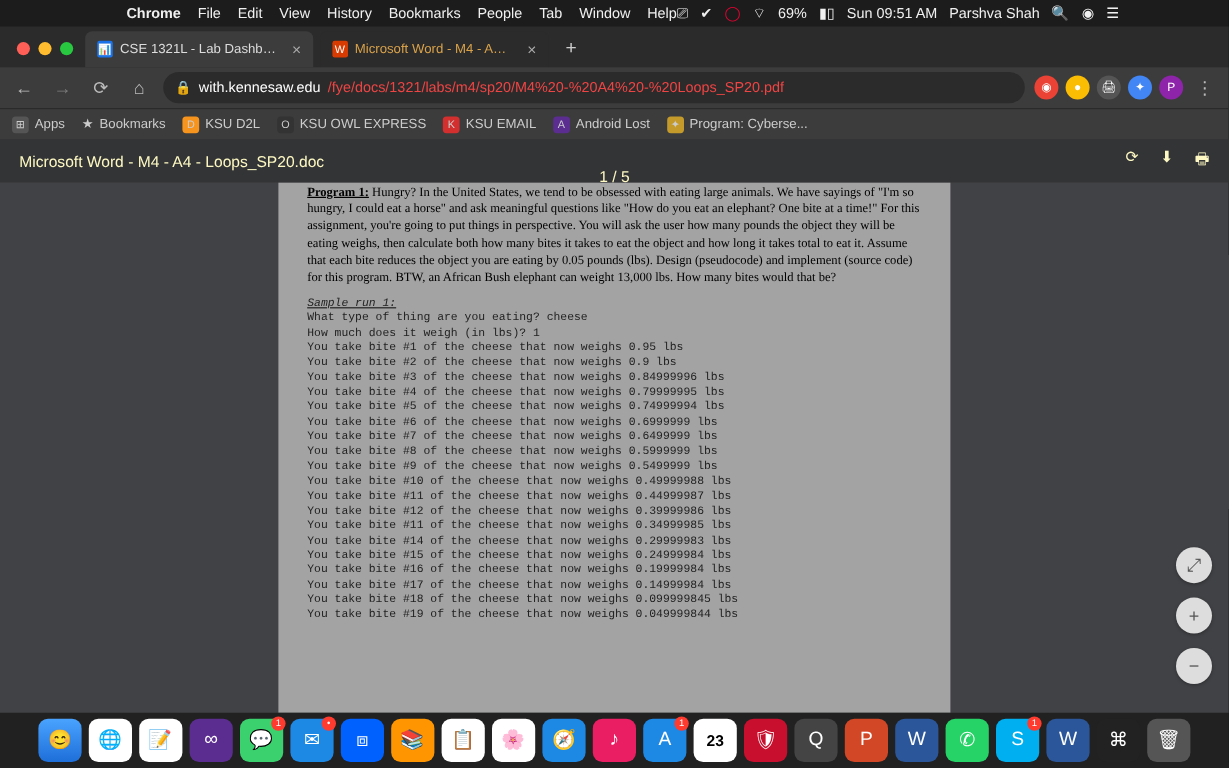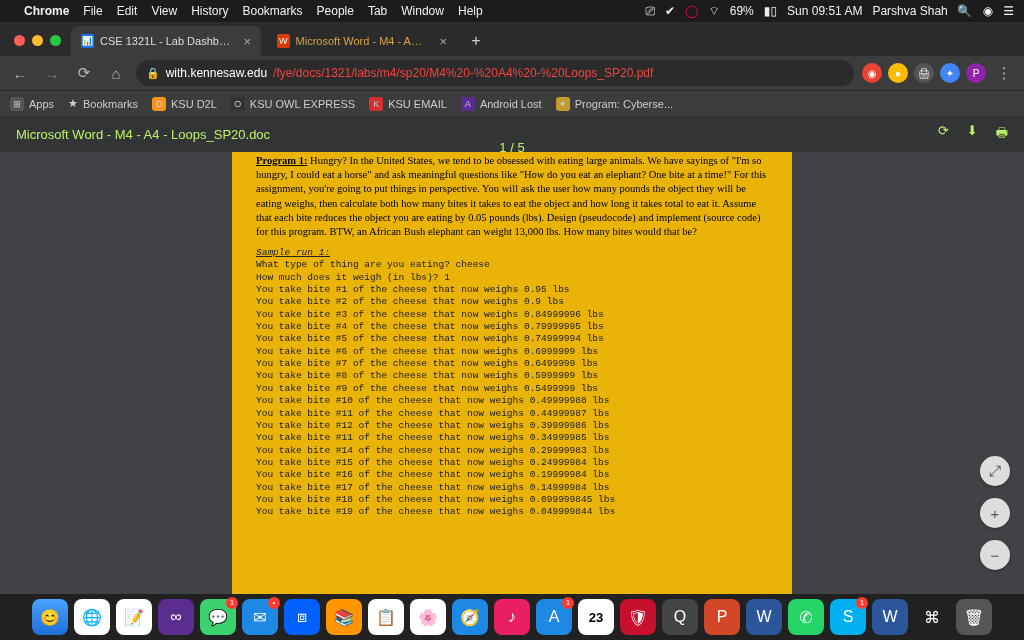--- a/index.html
+++ b/index.html
@@ -1,19 +1,19 @@
 <!DOCTYPE html>
 <html><head>
 <meta charset="utf-8">
 <style>
 * { margin: 0; padding: 0; box-sizing: border-box; }
 body { font-family: -apple-system, BlinkMacSystemFont, "Segoe UI", sans-serif; background: #000; width: 1024px; height: 640px; overflow: hidden; position: relative; }
 
 
-.menubar { height: 22px; background: rgba(30,30,30,0.95); display: flex; align-items: center; padding: 0 10px; color: #f0f0f0; font-size: 12px; justify-content: space-between; }
+.menubar { height: 22px; background: rgba(30,30,30,0.95); display: flex; align-items: center; padding: 0 10px; color: #f0f0f0; font-size: 12px; justify-content: center; }
 .menubar-left { display: flex; align-items: center; gap: 14px; }
 .menubar-left .apple { font-size: 14px; }
 .menubar-left span { cursor: default; }
 .menubar-right { display: flex; align-items: center; gap: 10px; }
 .menubar-right span { font-size: 12px; }
 
 
 .chrome { position: absolute; top: 22px; left: 0; right: 0; bottom: 46px; background: #202124; display: flex; flex-direction: column; }
 .tabbar { height: 34px; background: #2b2b2b; display: flex; align-items: flex-end; padding-left: 8px; }
 .traffic { display: flex; gap: 7px; align-items: center; padding: 0 10px 10px 6px; }
@@ -34,26 +34,26 @@
 .urlbox .domain { color: #fff; }
 .ext { display:flex; gap:6px; align-items:center; }
 .ext .e { width: 20px; height: 20px; border-radius: 50%; display:flex; align-items:center; justify-content:center; font-size:10px; color:#fff;}
 
 .bookbar { height: 26px; background: #3c3c3c; display: flex; align-items: center; padding: 0 10px; gap: 14px; color: #ccc; font-size: 11px; border-top: 1px solid #2a2a2a;}
 .bookbar .bk { display: flex; align-items: center; gap: 5px; }
 .bookbar .bki { width: 14px; height: 14px; border-radius: 3px; display:flex;align-items:center;justify-content:center;font-size:9px;}
 
 
 .pdfviewer { flex: 1; background: #414245; display: flex; flex-direction: column; }
-.pdftoolbar { height: 36px; background: #333436; display: flex; align-items: center; color: #bef264; font-size: 13px; padding: 0 16px; justify-content: space-between; }
+.pdftoolbar { height: 36px; background: #333436; display: flex; align-items: center; color: #fef9c3; font-size: 13px; padding: 0 16px; justify-content: space-between; }
 .pdftoolbar .center { position:absolute; left:50%; transform:translateX(-50%);margin-top:27px;}
 .pdftoolbar .right { display:flex; gap:18px; }
 
 .pdfcontent { flex: 1; overflow: hidden; display: flex; justify-content: center; padding-top: 0; position: relative;}
-.page { width: 560px; background: #eab308; color: #000; font-size: 9.5px; line-height: 1.35; padding: 2px 24px 40px 24px; }
+.page { width: 560px; background: #a3a3a3; color: #000; font-size: 9.5px; line-height: 1.35; padding: 2px 24px 40px 24px; }
 .page .prog { font-weight: bold; text-decoration: underline; }
 .page .body { font-family: "Times New Roman", serif; font-size: 10.5px; }
 .page pre { font-family: "Courier New", monospace; font-size: 9.5px; line-height: 1.3; margin-top: 8px; white-space: pre; color:#222;}
 .page .sr { text-decoration: underline; font-style: italic; }
 
 
 .fab { position: absolute; right: 14px; width: 30px; height: 30px; border-radius: 50%; background: #ddd; color:#555; display:flex; align-items:center; justify-content:center; font-size:15px; box-shadow: 0 1px 3px rgba(0,0,0,0.3);}
 .fab.fit { bottom: 108px; }
 .fab.plus { bottom: 66px; }
 .fab.minus { bottom: 24px; }

